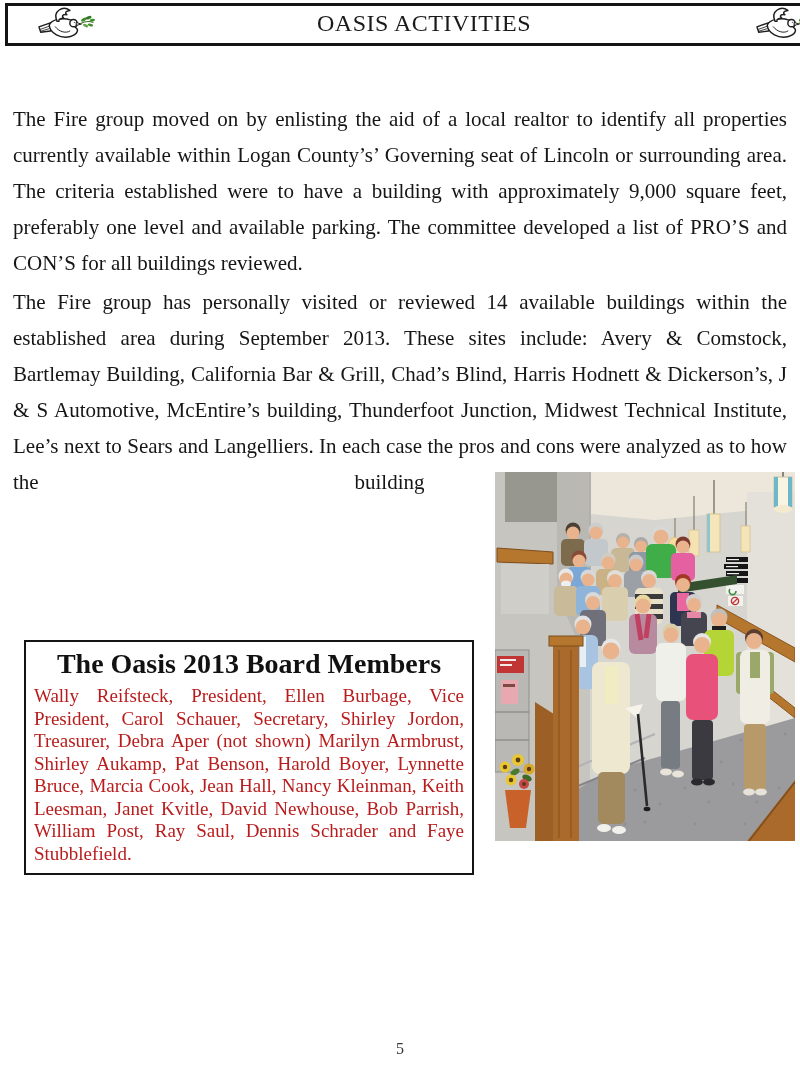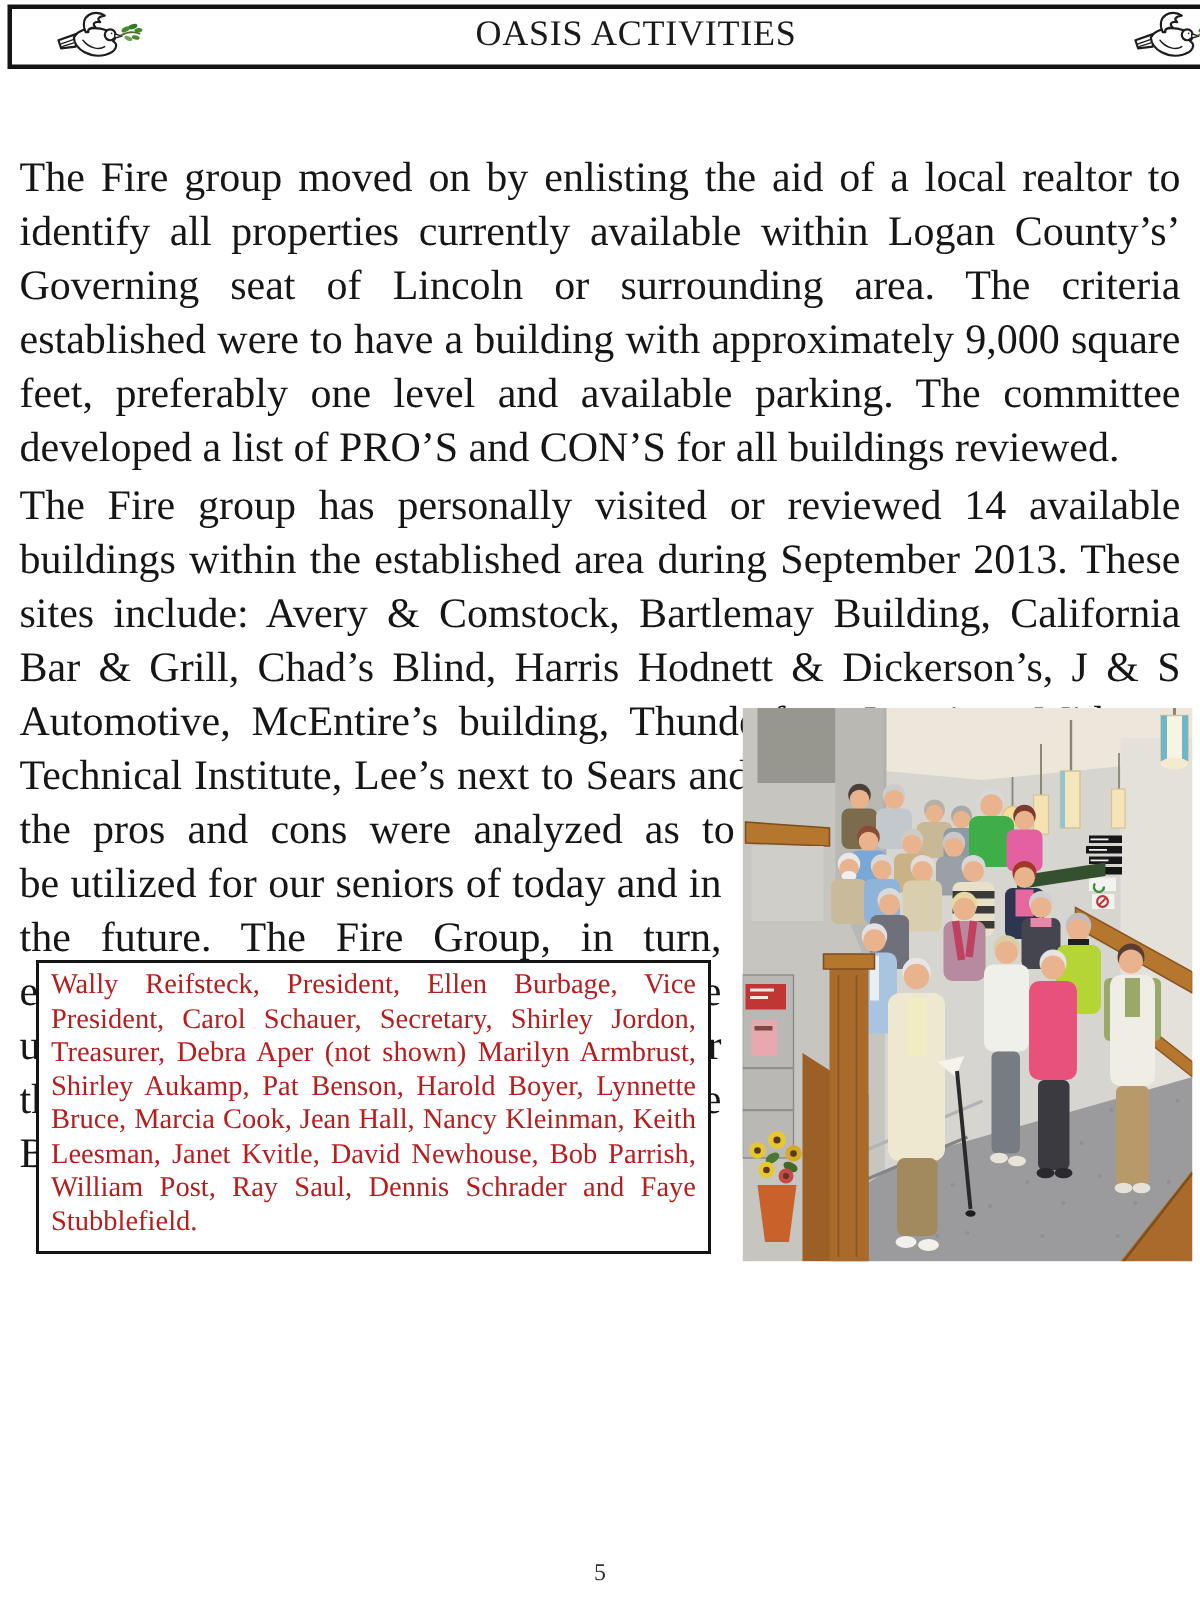--- a/index.html
+++ b/index.html
@@ -19,21 +19,21 @@
   }
   .banner-title {
     font-size:24px; letter-spacing:0.5px; color:#1a1a1a;
     transform:translateY(-1px);
   }
   .dove { width:62px; height:40px; flex:0 0 auto; }
 
   
   .content { position:absolute; left:13px; top:101px; width:774px; }
   .para {
-    margin:0; font-size:28px; line-height:36px; text-align:justify;
+    margin:0; font-size:21px; line-height:36px; text-align:justify;
     color:#161616;
   }
   .para.force-just { text-align-last:justify; margin-top:3px; }
   .para.narrow { width:468px; text-align-last:auto; }
 
   
   .board-box {
     position:absolute; left:24px; top:640px; width:430px;
     border:2px solid #141414; background:#ffffff;
     padding:4px 8px 8px 8px;
@@ -112,24 +112,24 @@
         <ellipse cx="95" cy="25" rx="4.4" ry="2.4" fill="#3f8c2d" transform="rotate(-8 95 25)"></ellipse>
         <ellipse cx="84" cy="34" rx="4.6" ry="2.4" fill="#6aa84f" transform="rotate(22 84 34)"></ellipse>
         <ellipse cx="92" cy="33" rx="4.4" ry="2.3" fill="#3f8c2d" transform="rotate(14 92 33)"></ellipse>
       </g>
     </svg>
   </div>
 
   <div class="content">
     <p class="para">The Fire group moved on by enlisting the aid of a local realtor to identify all properties currently available within Logan County’s’ Governing seat of Lincoln or surrounding area.  The criteria established were to have a building with approximately 9,000 square feet, preferably one level and available parking.  The committee developed a list of PRO’S and CON’S for all buildings reviewed.</p>
     <p class="para force-just">The Fire group has personally visited or reviewed 14 available buildings within the established area during September 2013. These sites include: Avery &amp; Comstock, Bartlemay Building, California Bar &amp; Grill, Chad’s Blind, Harris Hodnett &amp; Dickerson’s, J &amp; S Automotive, McEntire’s building, Thunderfoot Junction, Midwest Technical Institute, Lee’s next to Sears and Langelliers.   In each case the pros and cons were analyzed as to how the building could</p>
-    <p class="para narrow">be utilized for our seniors of today and in the future.  The Fire Group, in turn, eliminated each building one-by-one until the group reached a consensus for the one they wished to recommend to the Board of a whole.</p>
   </div>
 
   <div class="board-box">
+    <div class="board-title">The Oasis 2013 Board Members</div>
     <div class="board-text">Wally Reifsteck, President, Ellen Burbage, Vice President, Carol Schauer, Secretary, Shirley Jordon, Treasurer, Debra Aper (not shown) Marilyn Armbrust, Shirley Aukamp, Pat Benson, Harold Boyer, Lynnette Bruce, Marcia Cook, Jean Hall, Nancy Kleinman, Keith Leesman, Janet Kvitle, David Newhouse, Bob Parrish, William Post, Ray Saul, Dennis Schrader and Faye Stubblefield.</div>
   </div>
 
   <div class="photo-frame">
     <svg width="300" height="369" viewBox="0 0 300 369" aria-hidden="true">
 
       <rect x="0" y="0" width="300" height="369" fill="#d6d5d0"></rect>
       <rect x="0" y="0" width="95" height="369" fill="#c6c5c0"></rect>
       <polygon points="10,0 62,0 62,50 10,50" fill="#97968f"></polygon>
       <polygon points="62,0 95,0 95,200 62,120" fill="#b9b8b3"></polygon>

